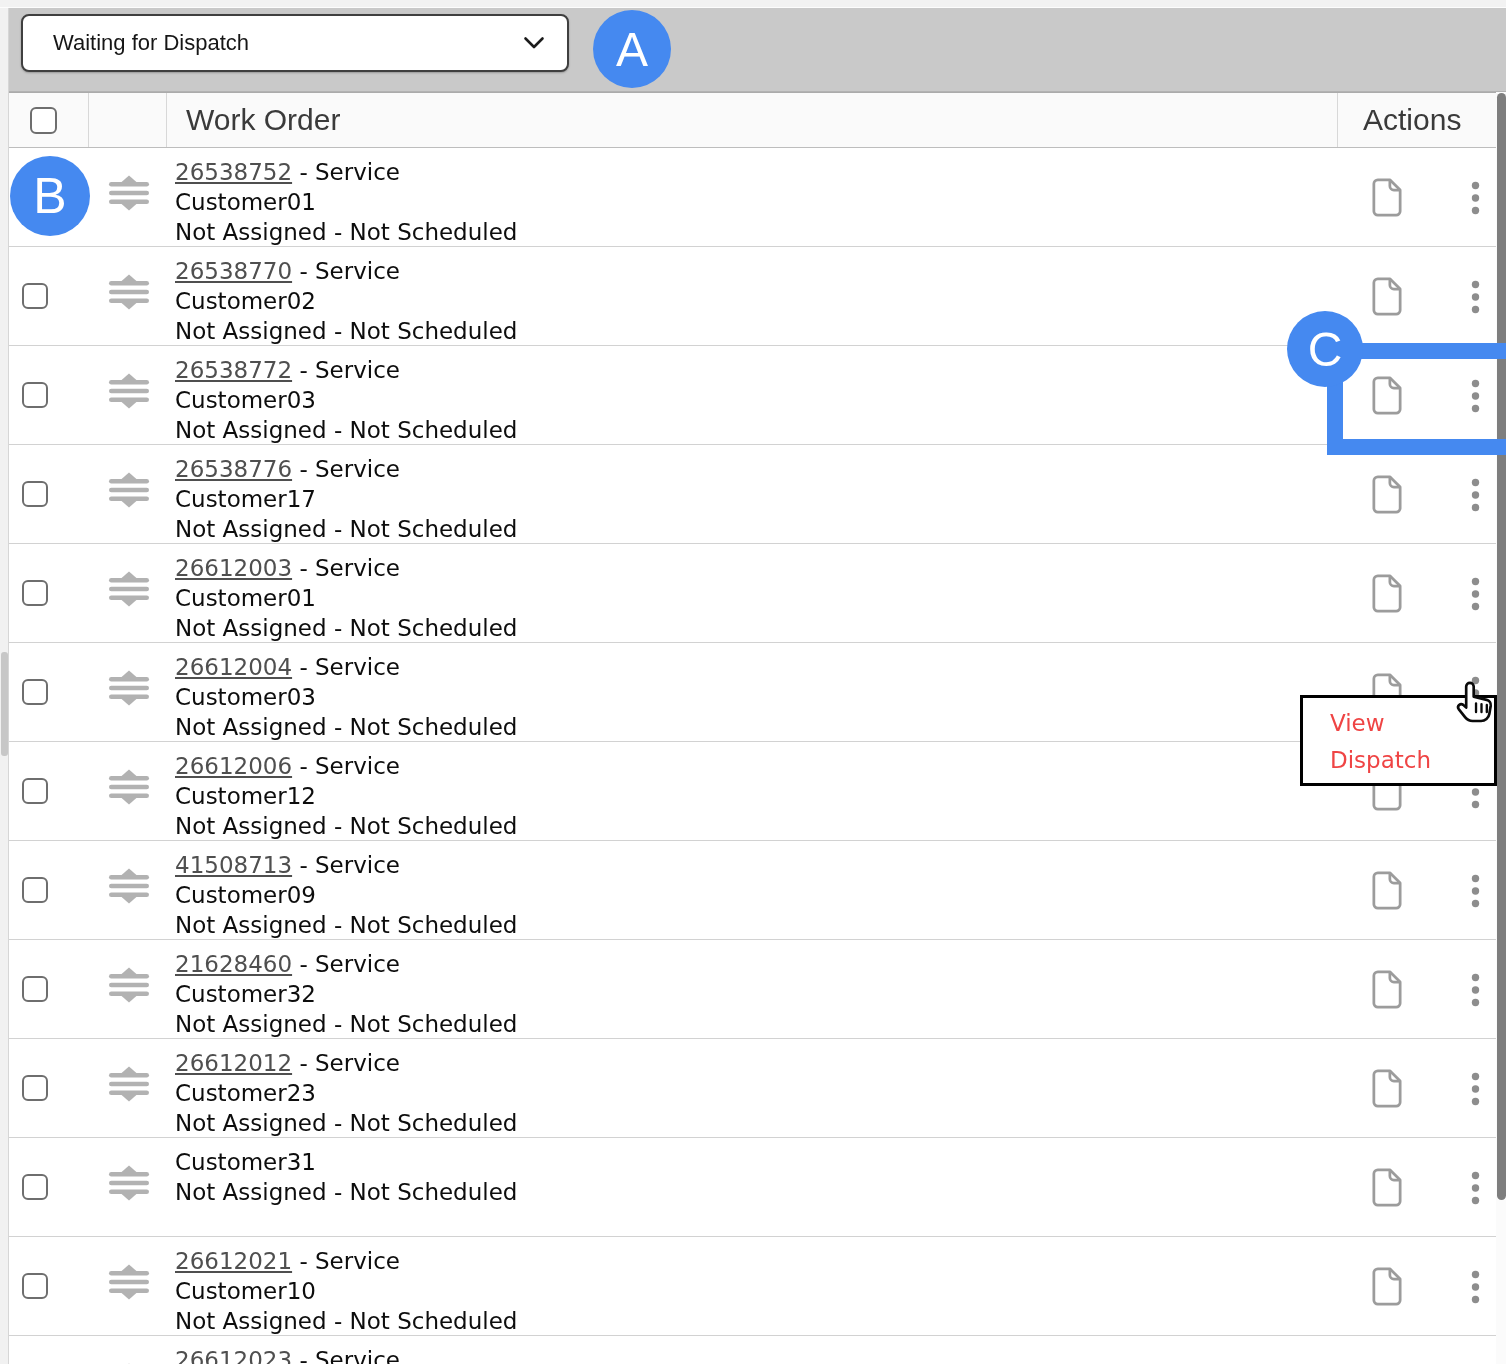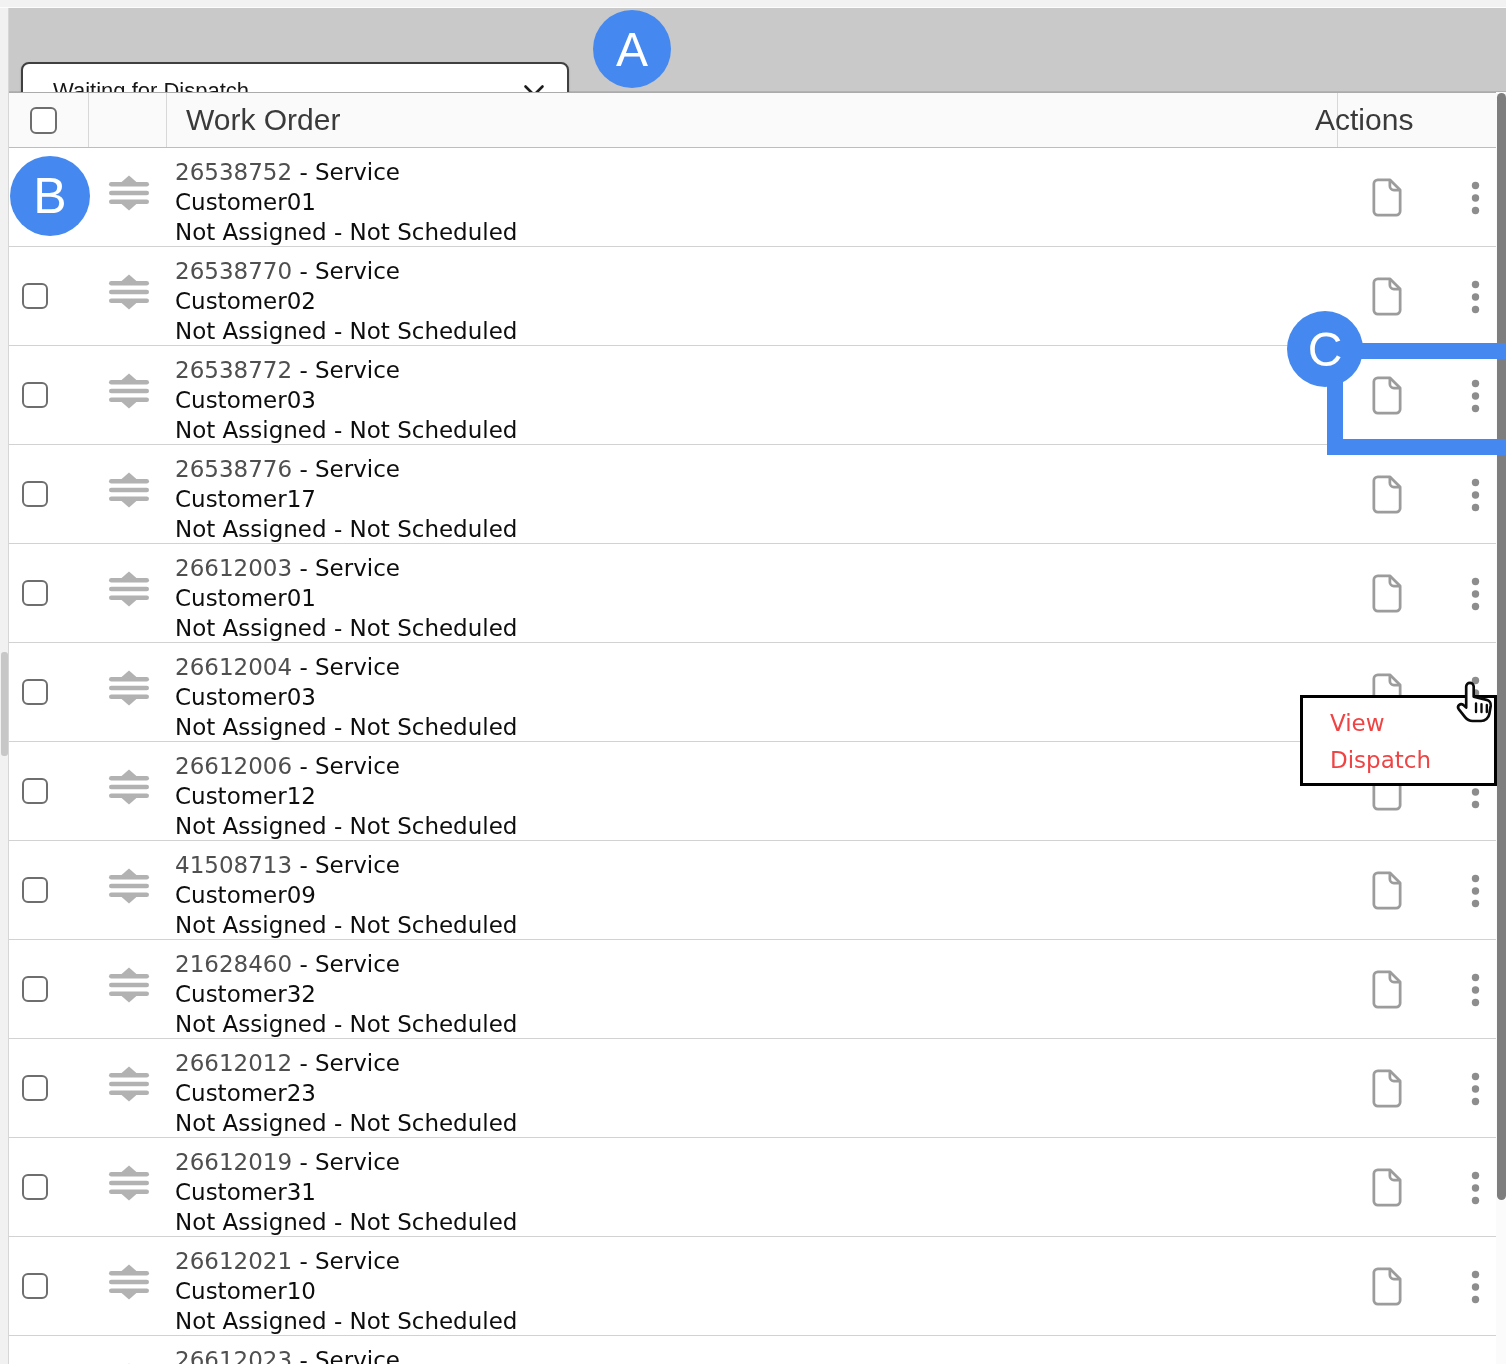--- a/index.html
+++ b/index.html
@@ -5,41 +5,41 @@
   * { margin:0; padding:0; box-sizing:border-box; }
   html,body { width:1506px; height:1364px; overflow:hidden; background:#fff; }
   body { font-family:"Liberation Sans", sans-serif; }
   #stage { position:absolute; left:0; top:0; width:1506px; height:1364px; overflow:hidden; background:#fff; }
 
   .top-strip { position:absolute; left:0; top:0; width:1506px; height:8px; background:#f2f2f2; border-bottom:1px solid #fdfdfd; }
   .left-rail { position:absolute; left:0; top:8px; width:9px; height:1356px; background:#f1f1f1; border-right:1px solid #d6d6d6; }
   .left-rail .thumb { position:absolute; left:1px; top:644px; width:7px; height:104px; background:#c7c7c7; border-radius:3px; }
 
   .toolbar { position:absolute; left:9px; top:8px; width:1497px; height:84px; background:#c9c9c9; border-bottom:1px solid #b2b2b2; }
-  .dropdown { position:absolute; left:21px; top:14px; width:548px; height:58px; background:#fff; border:2px solid #3f3f3f; border-radius:8px; box-shadow:0 1px 2px rgba(0,0,0,.25); display:flex; align-items:center; padding:0 22px 0 30px; cursor:pointer;margin-top:48px; }
+  .dropdown { position:absolute; left:21px; top:14px; width:548px; height:58px; background:#fff; border:2px solid #3f3f3f; border-radius:8px; box-shadow:0 1px 2px rgba(0,0,0,.25); display:flex; align-items:center; padding:0 22px 0 30px; cursor:pointer; }
   .dropdown .val { font-size:22px; color:#161616; flex:1; }
   .dropdown svg { flex:none; }
 
   .circle { border-radius:50%; background:var(--accent,#4589f0); color:#fff; display:flex; align-items:center; justify-content:center; font-family:"Liberation Sans",sans-serif; }
   .circle-a { position:absolute; left:593px; top:10px; width:78px; height:78px; font-size:48px; z-index:12; }
   .circle-b { position:absolute; left:10px; top:156px; width:80px; height:80px; font-size:50px; z-index:12; }
   .circle-c { position:absolute; left:1287px; top:311px; width:76px; height:76px; font-size:48px; z-index:13; }
 
   .header { position:absolute; left:9px; top:92px; width:1487px; height:56px; background:#fafafa; border-top:1px solid #ababab; border-bottom:1px solid #bdbdbd; }
   .header .sep { position:absolute; top:0; width:1px; height:100%; background:#d8d8d8; }
   .header .h-label { position:absolute; top:0; height:100%; display:flex; align-items:center; font-size:30px; color:#3a3a3a; }
   .checkbox { width:26px; height:26px; border:2px solid #6e6e6e; border-radius:6px; background:#fff; cursor:pointer; }
   .header .checkbox { position:absolute; left:21px; top:14px; width:27px; height:27px; }
 
   .list { position:absolute; left:9px; top:148px; width:1487px; height:1216px; background:#fff; }
   .row { position:relative; height:99px; border-bottom:1px solid #d2d2d2; background:#fff; }
   .row .checkbox { position:absolute; left:13px; top:36px; }
   .handle { position:absolute; left:97px; top:24px; width:46px; height:42px; cursor:grab; }
   .wo-text { position:absolute; left:166px; top:9px; font-family:"DejaVu Sans",sans-serif; font-size:23px; line-height:30px; color:#0d0d0d; white-space:nowrap; }
-  .wo-text a { color:#4f4f4f; cursor:pointer; }
+  .wo-text a { color:#4f4f4f; text-decoration:underline; cursor:pointer; }
   .doc-btn { position:absolute; left:1362px; top:30px; width:32px; height:39px; cursor:pointer; }
   .kebab-btn { position:absolute; left:1452px; top:33px; width:28px; height:34px; display:flex; align-items:center; justify-content:center; cursor:pointer; }
 
   .scroll-track { position:absolute; left:1496px; top:92px; width:10px; height:1272px; background:#fbfbfb; }
   .scroll-thumb { position:absolute; left:1497px; top:93px; width:9px; height:1107px; background:#7e7e7e; border-radius:5px; z-index:5; }
 
   .c-box { position:absolute; left:1327px; top:343px; width:200px; height:112px; border:16px solid var(--accent,#4589f0); z-index:11; }
 
   .context-menu { position:absolute; left:1300px; top:695px; width:197px; height:91px; background:#fff; border:3px solid #000; z-index:20; padding-top:7px; }
   .context-menu .item { height:37px; line-height:37px; padding-left:27px; font-family:"DejaVu Sans",sans-serif; font-size:23px; color:#ef4444; cursor:pointer; }
@@ -66,21 +66,21 @@
   </div>
 
   <div class="circle circle-a">A</div>
 
   <div class="header">
     <div class="sep" style="left:79px"></div>
     <div class="sep" style="left:157px"></div>
     <div class="sep" style="left:1328px"></div>
     <div class="checkbox"></div>
     <div class="h-label" style="left:177px">Work Order</div>
-    <div class="h-label" style="left:1306px">Actions</div>
+    <div class="h-label" style="left:1354px">Actions</div>
   </div>
 
   <div class="list">
     <div class="row">
       <div class="checkbox"></div>
       <div class="handle">
         <svg width="46" height="42" viewBox="0 0 46 42">
           <g fill="#b2b2b2">
             <polygon points="15,10.5 23,3.5 31,10.5"></polygon>
             <rect x="3" y="10" width="40" height="4.6" rx="2.3"></rect>
@@ -414,21 +414,20 @@
           <g fill="#b2b2b2">
             <polygon points="15,10.5 23,3.5 31,10.5"></polygon>
             <rect x="3" y="10" width="40" height="4.6" rx="2.3"></rect>
             <rect x="3" y="18.7" width="40" height="4.6" rx="2.3"></rect>
             <rect x="3" y="27.4" width="40" height="4.6" rx="2.3"></rect>
             <polygon points="15,31.5 23,38.5 31,31.5"></polygon>
           </g>
         </svg>
       </div>
       <div class="wo-text">
-        <div><a>26612019</a><span> - Service</span></div>
         <div>Customer31</div>
         <div>Not Assigned - Not Scheduled</div>
       </div>
       <div class="doc-btn">
         <svg width="32" height="39" viewBox="0 0 28 34">
           <path d="M6 1.5 h10.5 L25.5 10.5 V29 a3.5 3.5 0 0 1 -3.5 3.5 H6 A3.5 3.5 0 0 1 2.5 29 V5 A3.5 3.5 0 0 1 6 1.5 Z" fill="#fff" stroke="#9c9c9c" stroke-width="2.4" stroke-linejoin="round"></path>
           <path d="M16.5 1.5 V7 a3.5 3.5 0 0 0 3.5 3.5 h5.5" fill="none" stroke="#9c9c9c" stroke-width="2.4" stroke-linejoin="round"></path>
         </svg>
       </div>
       <div class="kebab-btn">

